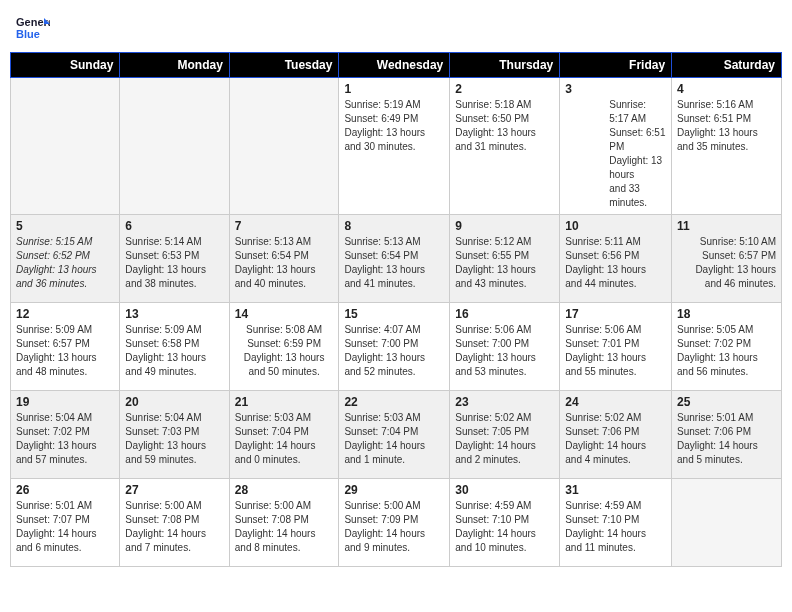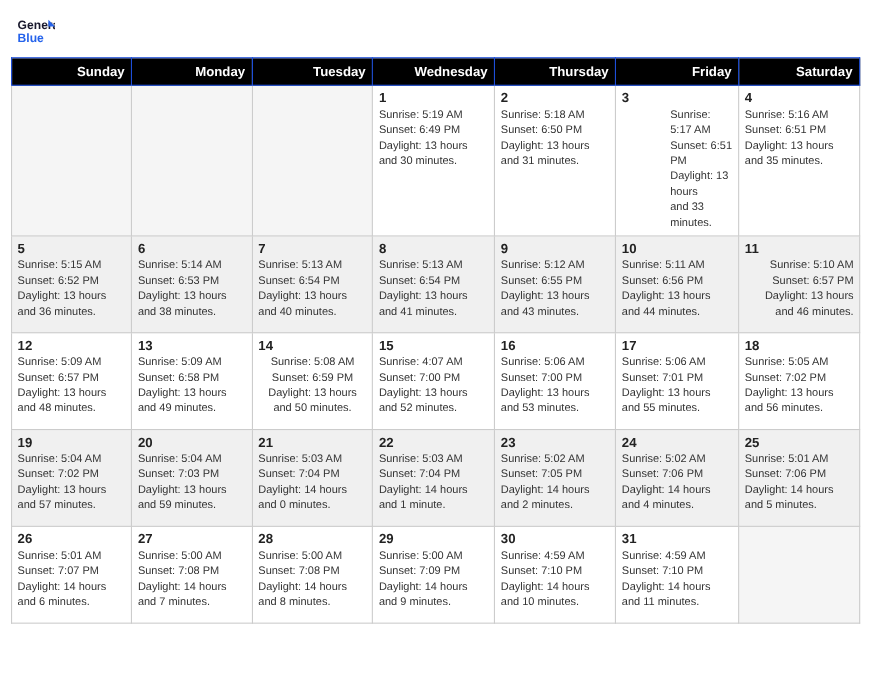--- a/index.html
+++ b/index.html
@@ -143,21 +143,21 @@
           <span class="day-num">4</span>
           <div class="day-info" style="white-space: pre-line;">Sunrise: 5:16 AM
 Sunset: 6:51 PM
 Daylight: 13 hours
 and 35 minutes.</div>
         </td>
       </tr>
       <tr class="row-shaded">
         <td>
           <span class="day-num">5</span>
-          <div class="day-info" style="white-space: pre-line;">Sunrise: 5:15 AM
+          <div class="day-info" style="white-space: pre-line; font-style: italic;">Sunrise: 5:15 AM
 Sunset: 6:52 PM
 Daylight: 13 hours
 and 36 minutes.</div>
         </td>
         <td>
           <span class="day-num">6</span>
           <div class="day-info" style="white-space: pre-line;">Sunrise: 5:14 AM
 Sunset: 6:53 PM
 Daylight: 13 hours
 and 38 minutes.</div>

